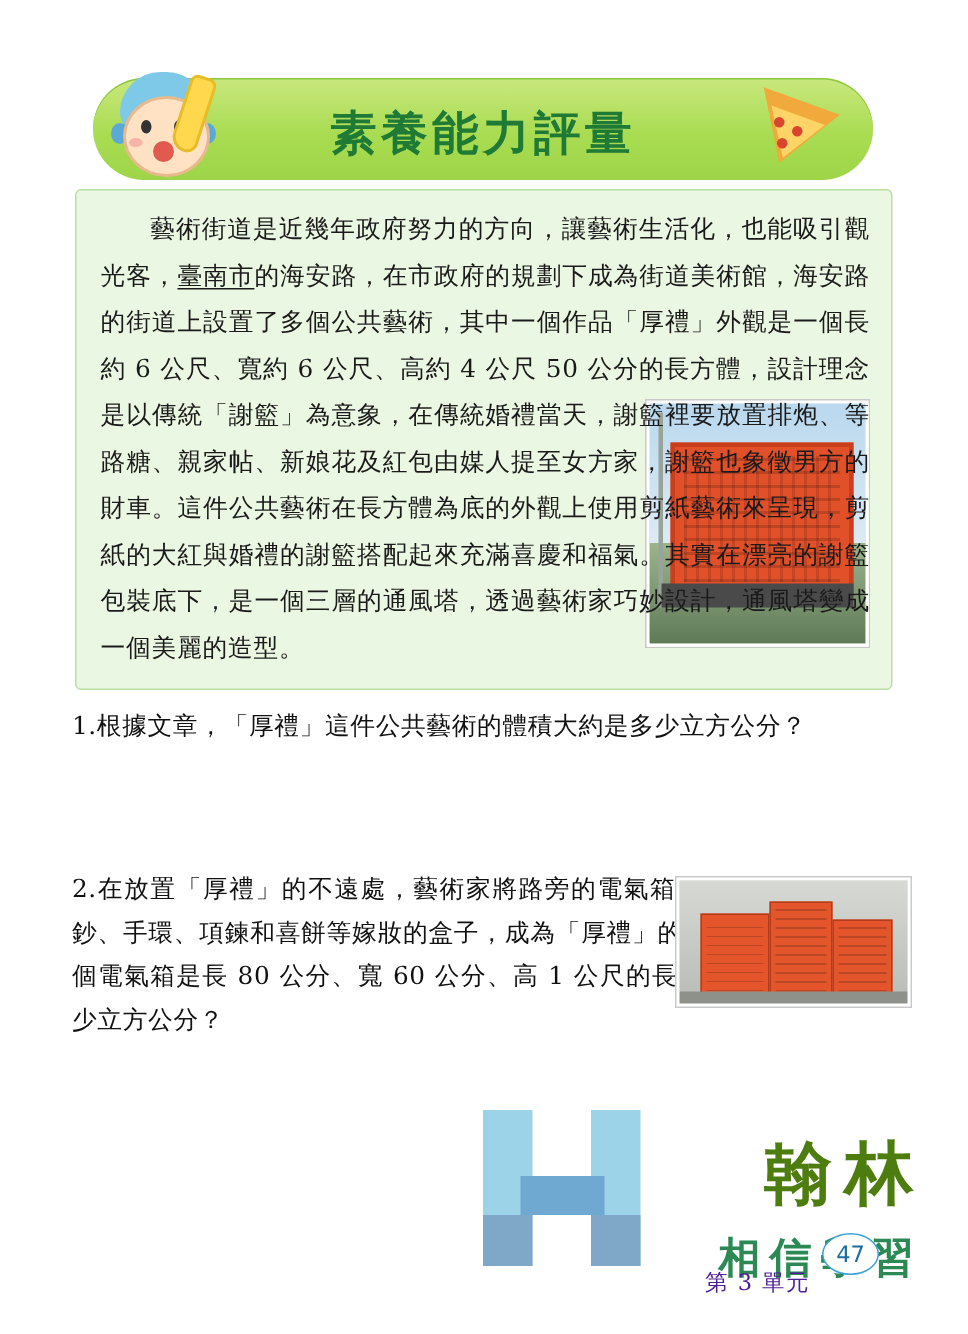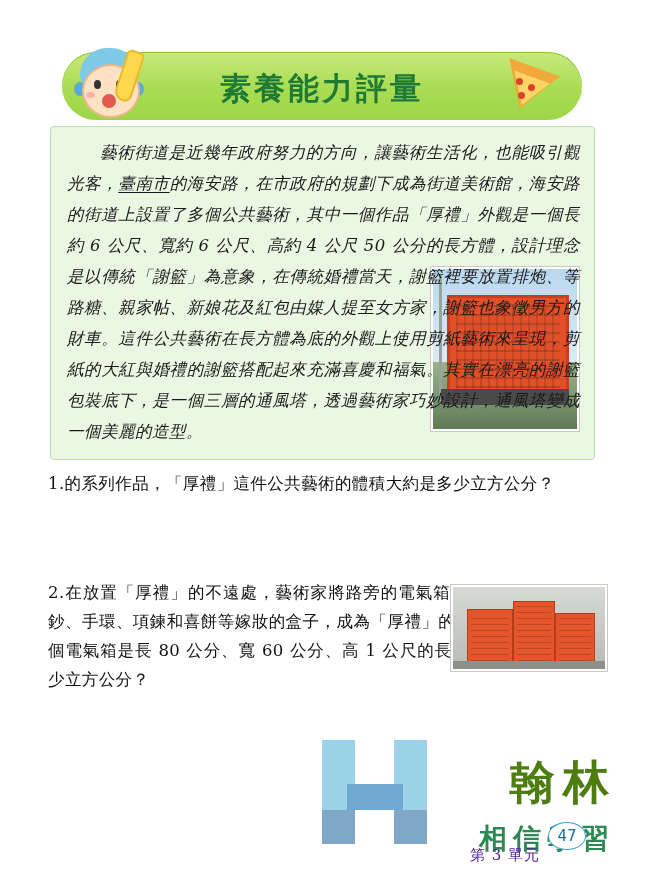--- a/index.html
+++ b/index.html
@@ -163,21 +163,20 @@
   .passage-text {
     position: absolute;
     left: 16px;
     top: 10px;
     width: 513px;
     font-size: 16.5px;
     line-height: 31px;
     color: #1a1a1a;
     text-align: justify;
     letter-spacing: .5px;
-    font-style: italic;
   }
   .passage-text .indent { display: inline-block; width: 33px; }
   .u { text-decoration: underline; text-underline-offset: 3px; }
 
   
   .photo-art {
     position: absolute;
     right: 15px;
     top: 140px;
     width: 144px;
@@ -381,21 +380,21 @@
       <div class="box"></div>
       <div class="base"></div>
     </div>
 
     <div class="passage-text">
       <span class="indent"></span><span>藝術街道是近幾年政府努力的方向，讓藝術生活化，也能吸引觀光客，</span><span class="u">臺南市</span><span>的海安路，在市政府的規劃下成為街道美術館，海安路的街道上設置了多個公共藝術，其中一個作品「厚禮」外觀是一個長約 6 公尺、寬約 6 公尺、高約 4 公尺 50 公分的長方體，設計理念是以傳統「謝籃」為意象，在傳統婚禮當天，謝籃裡要放置排炮、等路糖、親家帖、新娘花及紅包由媒人提至女方家，謝籃也象徵男方的財車。這件公共藝術在長方體為底的外觀上使用剪紙藝術來呈現，剪紙的大紅與婚禮的謝籃搭配起來充滿喜慶和福氣。其實在漂亮的謝籃包裝底下，是一個三層的通風塔，透過藝術家巧妙設計，通風塔變成一個美麗的造型。</span>
     </div>
   </div>
 
   <div class="q1">
-    <span class="qnum">1.</span><span>的系列作品，「厚禮」這件公共藝術的體積大約是多少立方公分？</span>
+    <span class="qnum">1.</span><span>根據文章，「厚禮」這件公共藝術的體積大約是多少立方公分？</span>
   </div>
 
   <div class="q2">
     <div class="q2-text">
       <span class="qnum">2.</span><span>在放置「厚禮」的不遠處，藝術家將路旁的電氣箱也彩繪成放置千元大鈔、手環、項鍊和喜餅等嫁妝的盒子，成為「厚禮」的系列作品，其中有一個電氣箱是長 80 公分、寬 60 公分、高 1 公尺的長方體，它的體積是多少立方公分？</span>
     </div>
   </div>
 
   <div class="photo-box">
     <div class="wall"></div>

